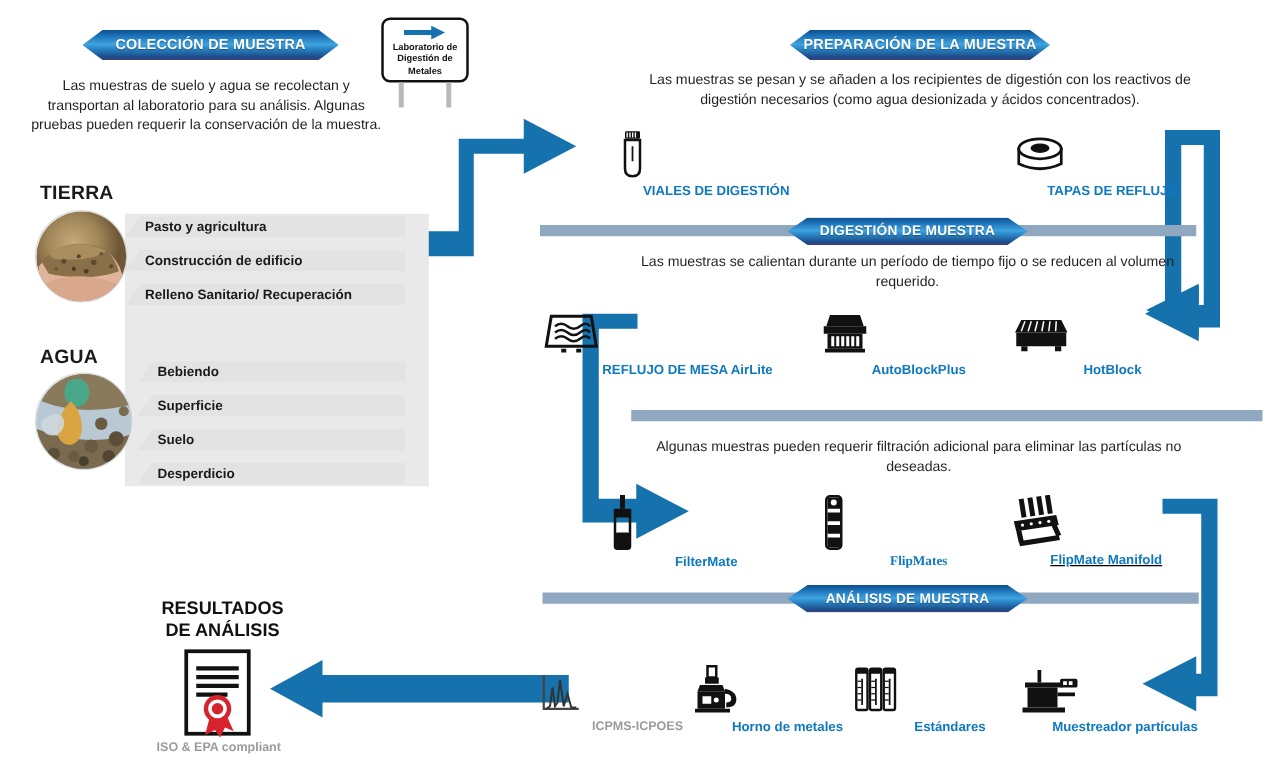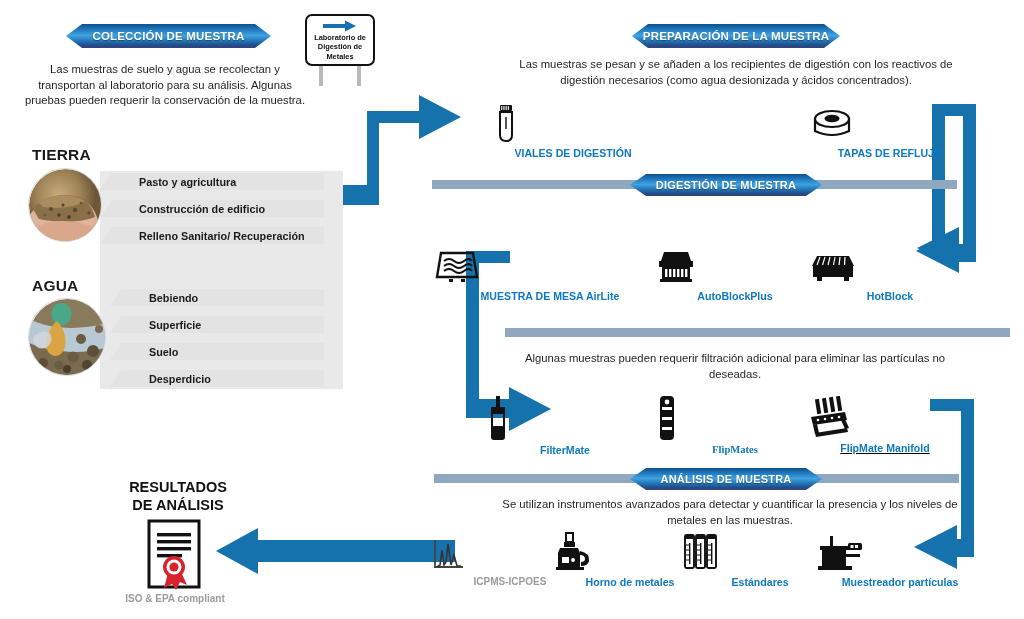--- a/index.html
+++ b/index.html
@@ -72,21 +72,21 @@
   }
   .bar {
     position: absolute;
     height: 17px;
     background: #e3e3e3;
     display: flex; align-items: center;
     color: #1a1a1a;
     font-weight: bold;
     font-size: 10.8px;
     clip-path: polygon(12px 0%, 100% 0%, 100% 100%, 0% 100%);
-    padding-left: 39px;
+    padding-left: 16px;
   }
   .photo {
     position: absolute;
     border-radius: 50%;
     overflow: hidden;
     border: 1px solid #d9d9d9;
   }
 
   .results-title {
     position: absolute;
@@ -278,33 +278,34 @@
         <ellipse cx="22" cy="16" rx="17" ry="8" fill="#fff" stroke="#111" stroke-width="2.2"></ellipse>
         <ellipse cx="22" cy="15.5" rx="7.5" ry="3.8" fill="#111"></ellipse>
       </svg>
     </span>
     <span class="lbl">TAPAS DE REFLUJO</span>
   </div>
 
   <div class="divider-rule" style="left:432px; top:180px; width:525px;"></div>
   <div class="banner small" style="left:630px; top:174px; width:192px;">DIGESTIÓN DE MUESTRA</div>
 
+  <div class="para" style="left:496px; top:203px; width:460px;">Las muestras se calientan durante un período de tiempo fijo o se reducen al volumen requerido.</div>
 
   <div class="item" style="left:435px; top:250px; width:230px;">
     <span class="icon">
       <svg width="44" height="36" viewBox="0 0 44 36">
         <path d="M6,3 L38,3 L42,27 L2,27 Z" fill="none" stroke="#111" stroke-width="2.4"></path>
         <path d="M9,11 Q14,7 19,11 T29,11 T37,11" fill="none" stroke="#111" stroke-width="2"></path>
         <path d="M9,16 Q14,12 19,16 T29,16 T37,16" fill="none" stroke="#111" stroke-width="2"></path>
         <path d="M9,21 Q14,17 19,21 T29,21 T37,21" fill="none" stroke="#111" stroke-width="2"></path>
         <rect x="14" y="29" width="4" height="3" fill="#111"></rect>
         <rect x="26" y="29" width="4" height="3" fill="#111"></rect>
       </svg>
     </span>
-    <span class="lbl">MUESTRA DE MESA AirLite</span>
+    <span class="lbl">REFLUJO DE MESA AirLite</span>
   </div>
 
   <div class="item" style="left:655px; top:250px; width:160px;">
     <span class="icon">
       <svg width="42" height="36" viewBox="0 0 42 36">
         <path d="M9,2 L33,2 L36,11 L6,11 Z" fill="#111"></path>
         <rect x="4" y="11" width="34" height="6" fill="#111"></rect>
         <rect x="7" y="17" width="28" height="12" fill="#111"></rect>
         <g fill="#fff">
           <rect x="10" y="19" width="2.4" height="8"></rect>
@@ -390,21 +391,20 @@
         <path d="M36,24 L40,33 L44,32 L40,23 Z" fill="#111"></path>
         <path d="M10,37 L42,32 L43,36 L11,41 Z" fill="#111"></path>
       </svg>
     </span>
     <span class="lbl">FlipMate Manifold</span>
   </div>
 
   <div class="divider-rule" style="left:434px; top:474px; width:525px;"></div>
   <div class="banner small" style="left:630px; top:468px; width:192px;">ANÁLISIS DE MUESTRA</div>
 
-  <div class="para" style="left:500px; top:497px; width:460px;">Se utilizan instrumentos avanzados para detectar y cuantificar la presencia y los niveles de metales en las muestras.</div>
 
   <div class="item" style="left:430px; top:538px; width:160px;">
     <span class="icon">
       <svg width="36" height="34" viewBox="0 0 36 34">
         <path d="M5,2 L5,29 L33,29" fill="none" stroke="#444" stroke-width="1.8"></path>
         <path d="M7,29 L10,27 L12,12 L14,27 L16,24 L18,6 L21,27 L24,17 L27,28 L31,28" fill="none" stroke="#333" stroke-width="1.6"></path>
       </svg>
     </span>
     <span class="lbl grey">ICPMS-ICPOES</span>
   </div>

